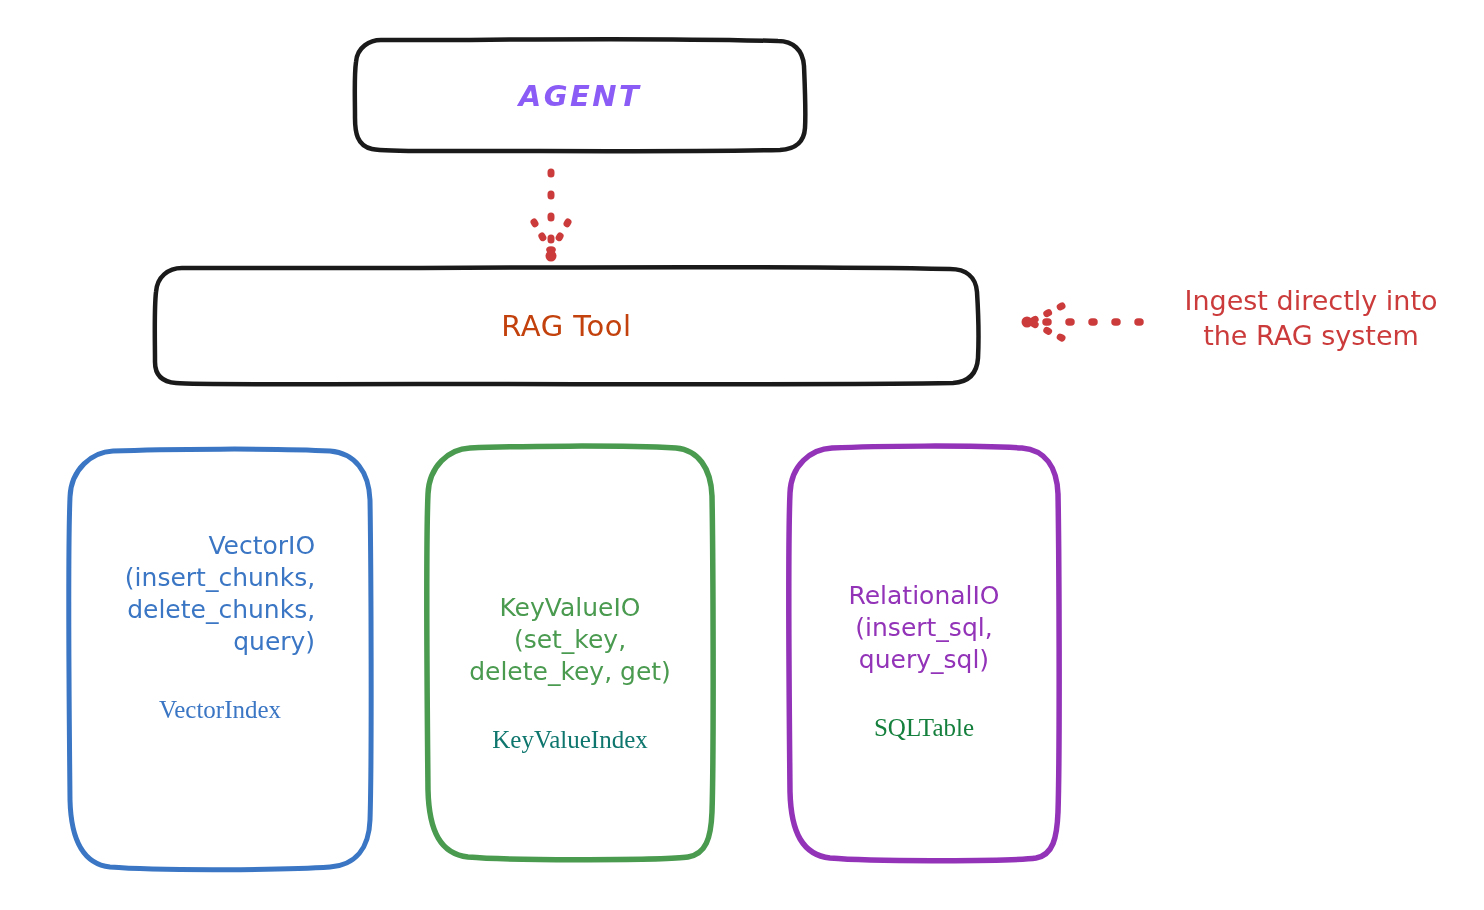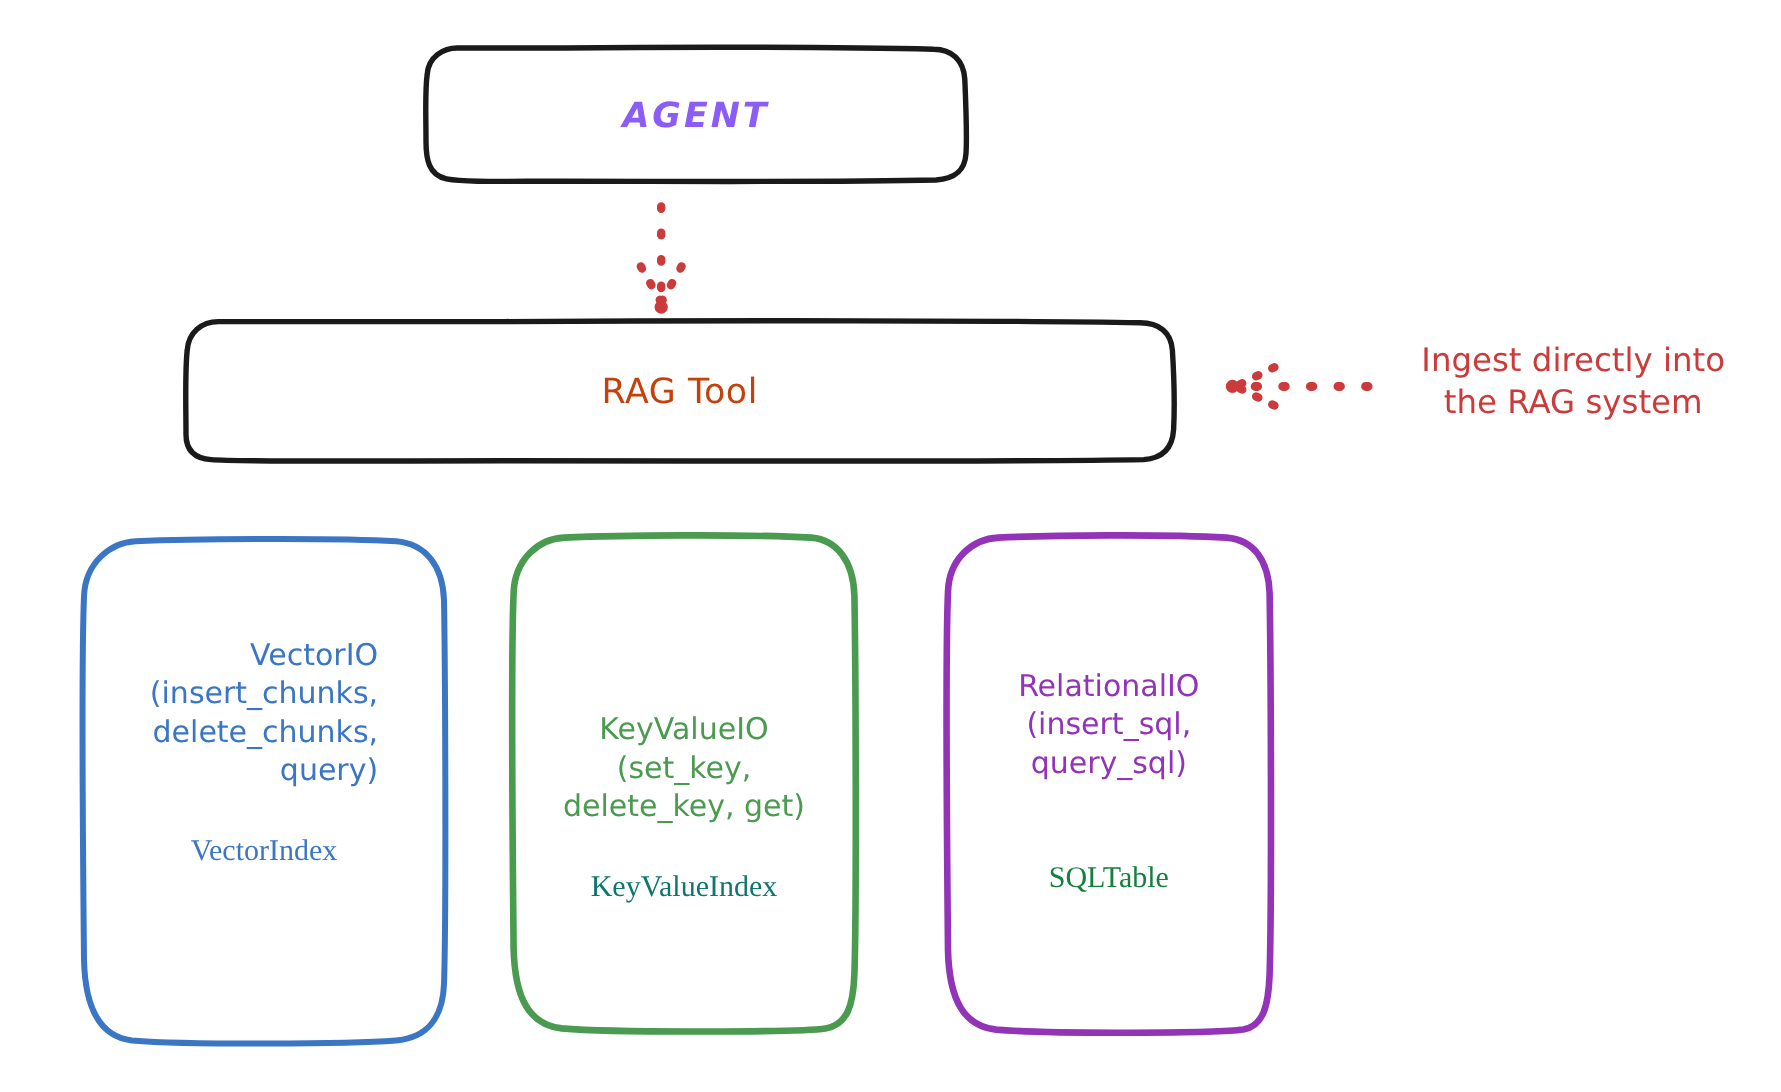--- a/index.html
+++ b/index.html
@@ -181,21 +181,21 @@
     <span class="store-index" style="color:#3a76c4;">VectorIndex</span>
   </div>
 
   <div class="store-block" style="left:428px; top:552px; width:284px;margin-top:40px;">
     <span class="store-api" style="color:#4a9a50;">KeyValueIO
 (set_key,
 delete_key, get)</span>
     <span class="store-index" style="color:#0f766e;">KeyValueIndex</span>
   </div>
 
-  <div class="store-block" style="left:790px; top:556px; width:268px;gap:28px;">
+  <div class="store-block" style="left:790px; top:580px; width:268px;">
     <span class="store-api" style="color:#9233b8;">RelationalIO
 (insert_sql,
 query_sql)</span>
     <span class="store-index" style="color:#15803d;">SQLTable</span>
   </div>
 
   <div class="annotation" style="left:1146px; top:283px; width:330px; color:#cc3b3b;">Ingest directly into
 the RAG system</div>
 
 </div>

